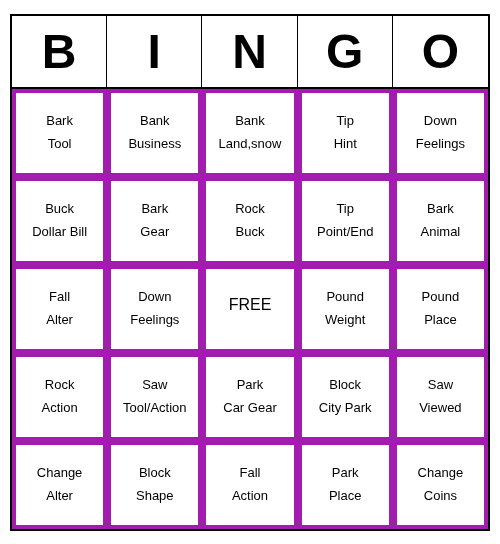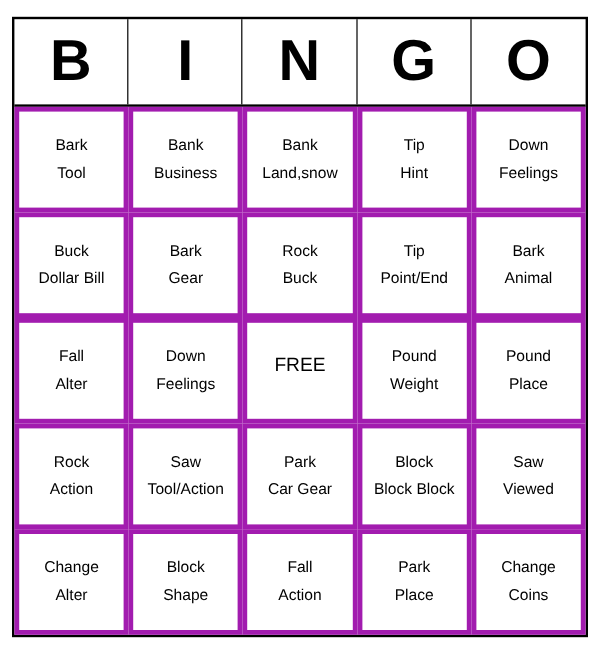--- a/index.html
+++ b/index.html
@@ -157,21 +157,21 @@
         <span class="line2">Tool/Action</span>
       </div>
       <div class="bingo-cell">
         <span class="line1">Park</span>
         <div class="spacer"></div>
         <span class="line2">Car Gear</span>
       </div>
       <div class="bingo-cell">
         <span class="line1">Block</span>
         <div class="spacer"></div>
-        <span class="line2">Block Block</span>
+        <span class="line2">City Park</span>
       </div>
       <div class="bingo-cell">
         <span class="line1">Saw</span>
         <div class="spacer"></div>
         <span class="line2">Viewed</span>
       </div>
       <div class="bingo-cell">
         <span class="line1">Change</span>
         <div class="spacer"></div>
         <span class="line2">Alter</span>

